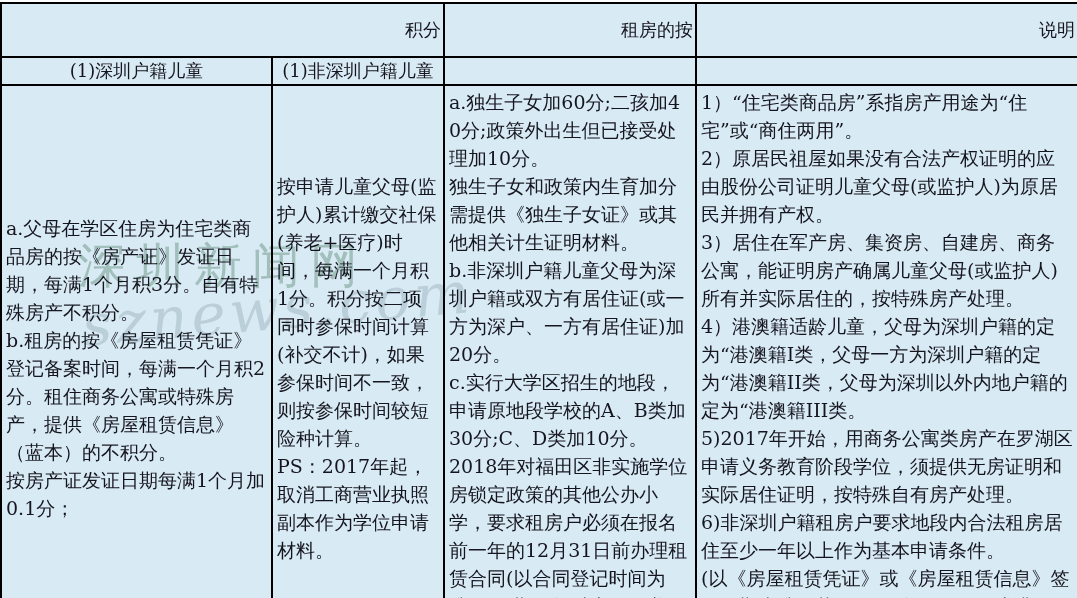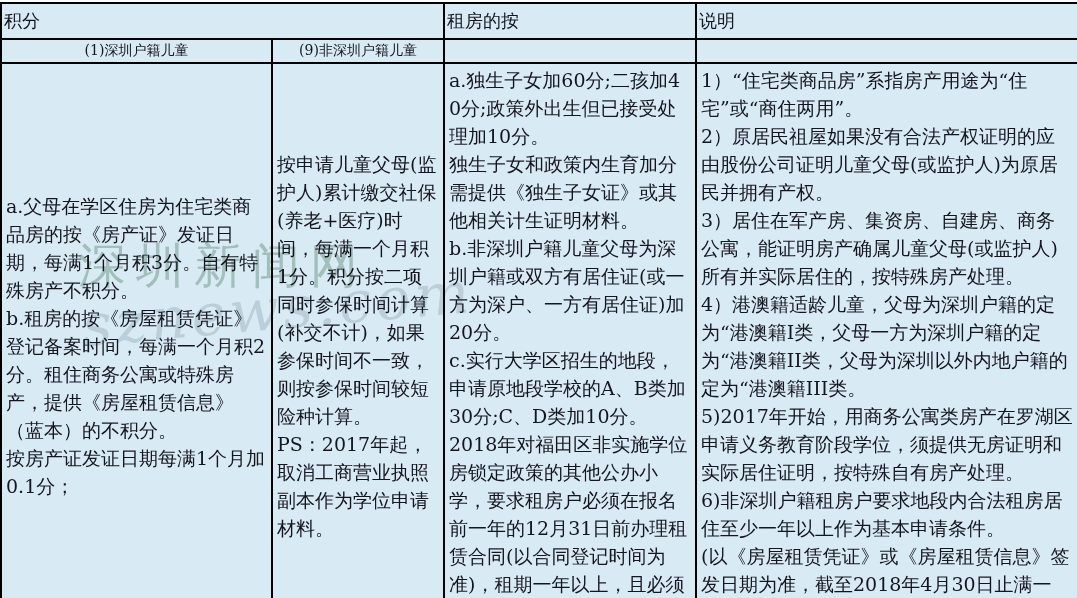--- a/index.html
+++ b/index.html
@@ -20,32 +20,32 @@
     background: #d8eaf3;
     color: #15151f;
   }
   table.points-grid td {
     border: 2px solid #000000;
     background: #d8eaf3;
     overflow: hidden;
   }
   td.hdr {
     height: 27px;
-    text-align: left;
+    text-align: right;
     vertical-align: middle;
     font-size: 18px;
     font-weight: normal;
-    padding: 5px 2px;
+    padding: 14px 2px;
   }
   td.subhdr {
     height: 24px;
     text-align: center;
     vertical-align: middle;
-    font-size: 14px;
-    padding: 1px 20px;
+    font-size: 18px;
+    padding: 1px 2px;
   }
   td.body-cell {
     height: 541px;
     vertical-align: middle;
     text-align: left;
     font-size: 19px;
     line-height: 28px;
     padding: 2px 4px;
     white-space: pre-line;
     word-break: break-all;
@@ -94,21 +94,21 @@
       <col style="width:382px">
     </colgroup>
     <tbody>
         <tr>
       <td class="hdr" colspan="2">积分</td>
       <td class="hdr">租房的按</td>
       <td class="hdr">说明</td>
     </tr>
     <tr>
       <td class="subhdr">(1)深圳户籍儿童</td>
-      <td class="subhdr">(9)非深圳户籍儿童</td>
+      <td class="subhdr">(1)非深圳户籍儿童</td>
       <td class="subhdr"></td>
       <td class="subhdr"></td>
     </tr>
     <tr>
       <td class="body-cell">a.父母在学区住房为住宅类商品房的按《房产证》发证日期，每满1个月积3分。自有特殊房产不积分。
 b.租房的按《房屋租赁凭证》登记备案时间，每满一个月积2分。租住商务公寓或特殊房产，提供《房屋租赁信息》（蓝本）的不积分。
 按房产证发证日期每满1个月加0.1分；</td>
       <td class="body-cell">按申请儿童父母(监护人)累计缴交社保(养老+医疗)时间，每满一个月积1分。积分按二项同时参保时间计算(补交不计)，如果参保时间不一致，则按参保时间较短险种计算。
 PS：2017年起，取消工商营业执照副本作为学位申请材料。</td>
       <td class="body-cell">a.独生子女加60分;二孩加40分;政策外出生但已接受处理加10分。

